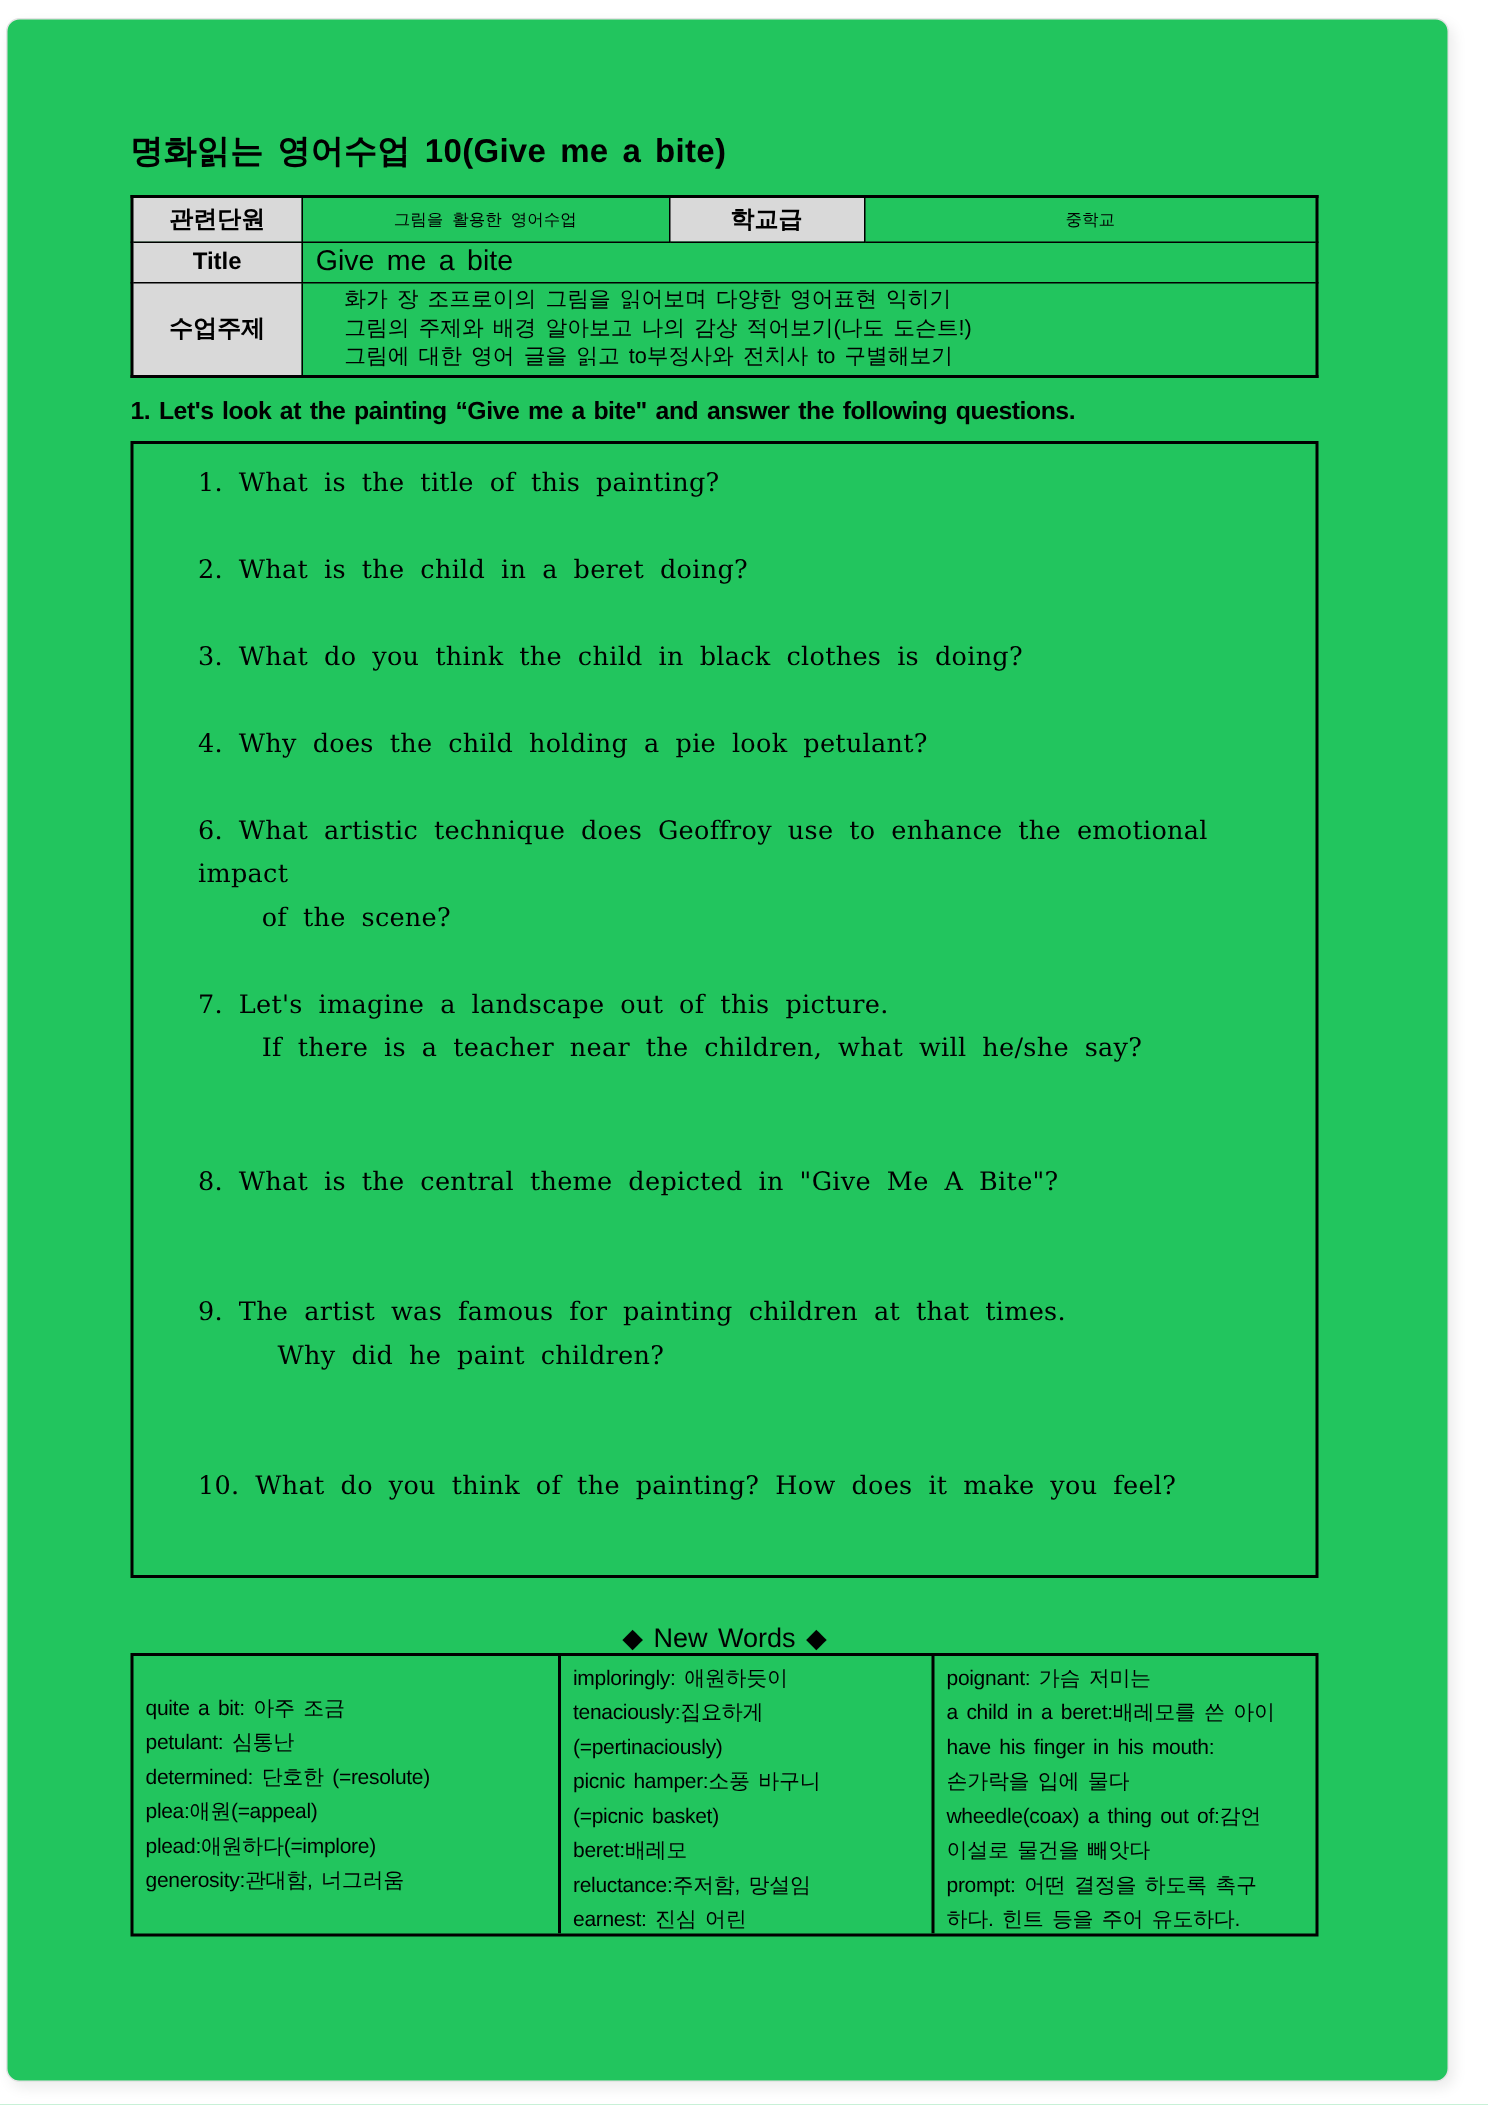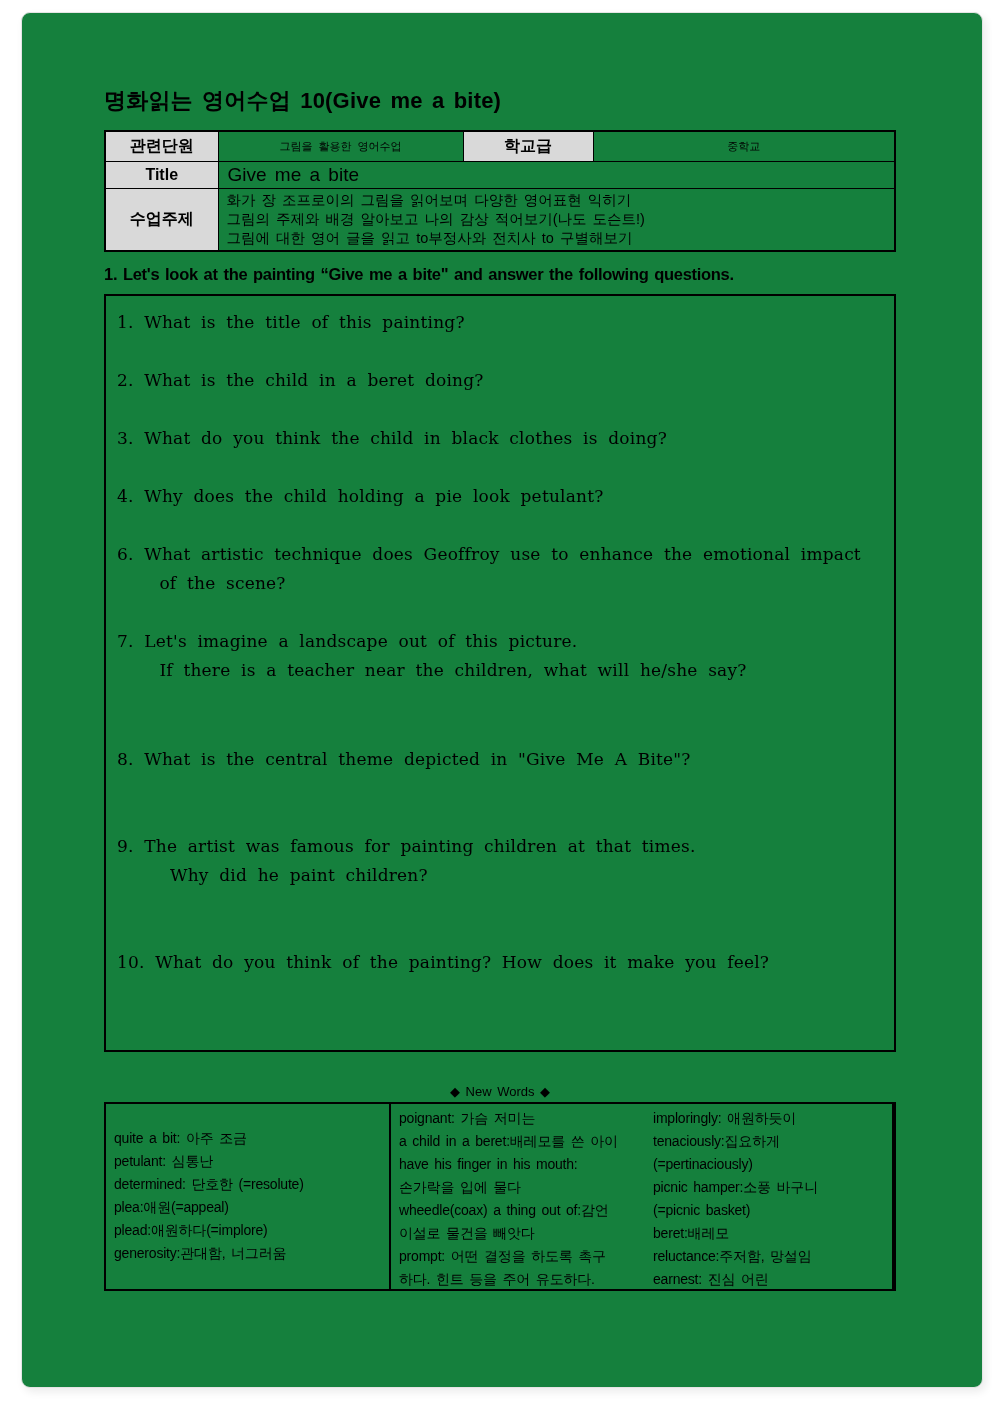--- a/index.html
+++ b/index.html
@@ -4,23 +4,23 @@
 <style>
   * { margin: 0; padding: 0; box-sizing: border-box; }
   html, body {
     width: 992px; height: 1403px;
     background: #ffffff;
     font-family: "Liberation Sans", sans-serif;
     color: #000;
   }
   .page-card {
     position: absolute;
-    left: 21px; top: 12px;
+    left: 4px; top: 12px;
     width: 962px; height: 1376px;
-    background: #15803d;
+    background: #22c55e;
     border: 1px solid #e4e4e4;
     border-radius: 9px;
     box-shadow: 3px 4px 9px rgba(0,0,0,0.08);
     overflow: hidden;
   }
   .content {
     padding: 0 86px 0 82px;
   }
   .page-title {
     margin-top: 74px;
@@ -60,20 +60,21 @@
     padding-left: 9px;
     word-spacing: 3px;
   }
   td.topic-cell {
     padding: 2px 0 2px 8px;
     font-size: 14.5px;
   }
   .topic-line {
     line-height: 19px;
     word-spacing: 2px;
+    margin-left: 20px;
   }
   
   .section-heading {
     margin-top: 13px;
     font-size: 16.5px;
     font-weight: bold;
     letter-spacing: -0.3px;
     word-spacing: 1.5px;
   }
   
@@ -85,29 +86,30 @@
     font-family: "DejaVu Serif", serif;
     font-size: 17px;
     overflow: hidden;
   }
   .question {
     white-space: pre-wrap;
     line-height: 29px;
     margin-bottom: 29px;
     word-spacing: 5px;
     letter-spacing: 0.2px;
+    margin-left: 32px;
   }
   .question.gap-large  { margin-bottom: 60px; }
   .question.gap-medium { margin-bottom: 58px; }
   .question:last-child { margin-bottom: 0; }
   
   .new-words-heading {
     margin-top: 32px;
     text-align: center;
-    font-size: 13px;
+    font-size: 18px;
     line-height: 16px;
     word-spacing: 2px;
   }
   .new-words-table {
     margin-top: 2px;
     display: flex;
     border: 2px solid #000;
     height: 189px;
     overflow: hidden;
   }
@@ -193,36 +195,36 @@
 
     <div class="new-words-table">
       <div class="word-col word-col-1">
         <div class="word-line">quite a bit: 아주 조금</div>
         <div class="word-line">petulant: 심통난</div>
         <div class="word-line">determined: 단호한 (=resolute)</div>
         <div class="word-line">plea:애원(=appeal)</div>
         <div class="word-line">plead:애원하다(=implore)</div>
         <div class="word-line">generosity:관대함, 너그러움</div>
       </div>
+      <div class="word-col word-col-2">
+        <div class="word-line">imploringly: 애원하듯이</div>
+        <div class="word-line">tenaciously:집요하게</div>
+        <div class="word-line">(=pertinaciously)</div>
+        <div class="word-line">picnic hamper:소풍 바구니</div>
+        <div class="word-line">(=picnic basket)</div>
+        <div class="word-line">beret:배레모</div>
+        <div class="word-line">reluctance:주저함, 망설임</div>
+        <div class="word-line">earnest: 진심 어린</div>
+      </div>
       <div class="word-col word-col-3">
         <div class="word-line">poignant: 가슴 저미는</div>
         <div class="word-line">a child in a beret:배레모를 쓴 아이</div>
         <div class="word-line">have his finger in his mouth:</div>
         <div class="word-line">손가락을 입에 물다</div>
         <div class="word-line">wheedle(coax) a thing out of:감언</div>
         <div class="word-line">이설로 물건을 빼앗다</div>
         <div class="word-line">prompt: 어떤 결정을 하도록 촉구</div>
         <div class="word-line">하다. 힌트 등을 주어 유도하다.</div>
       </div>
-      <div class="word-col word-col-2">
-        <div class="word-line">imploringly: 애원하듯이</div>
-        <div class="word-line">tenaciously:집요하게</div>
-        <div class="word-line">(=pertinaciously)</div>
-        <div class="word-line">picnic hamper:소풍 바구니</div>
-        <div class="word-line">(=picnic basket)</div>
-        <div class="word-line">beret:배레모</div>
-        <div class="word-line">reluctance:주저함, 망설임</div>
-        <div class="word-line">earnest: 진심 어린</div>
-      </div>
     </div>
 
   </div>
 </div>
 
 </body></html>

